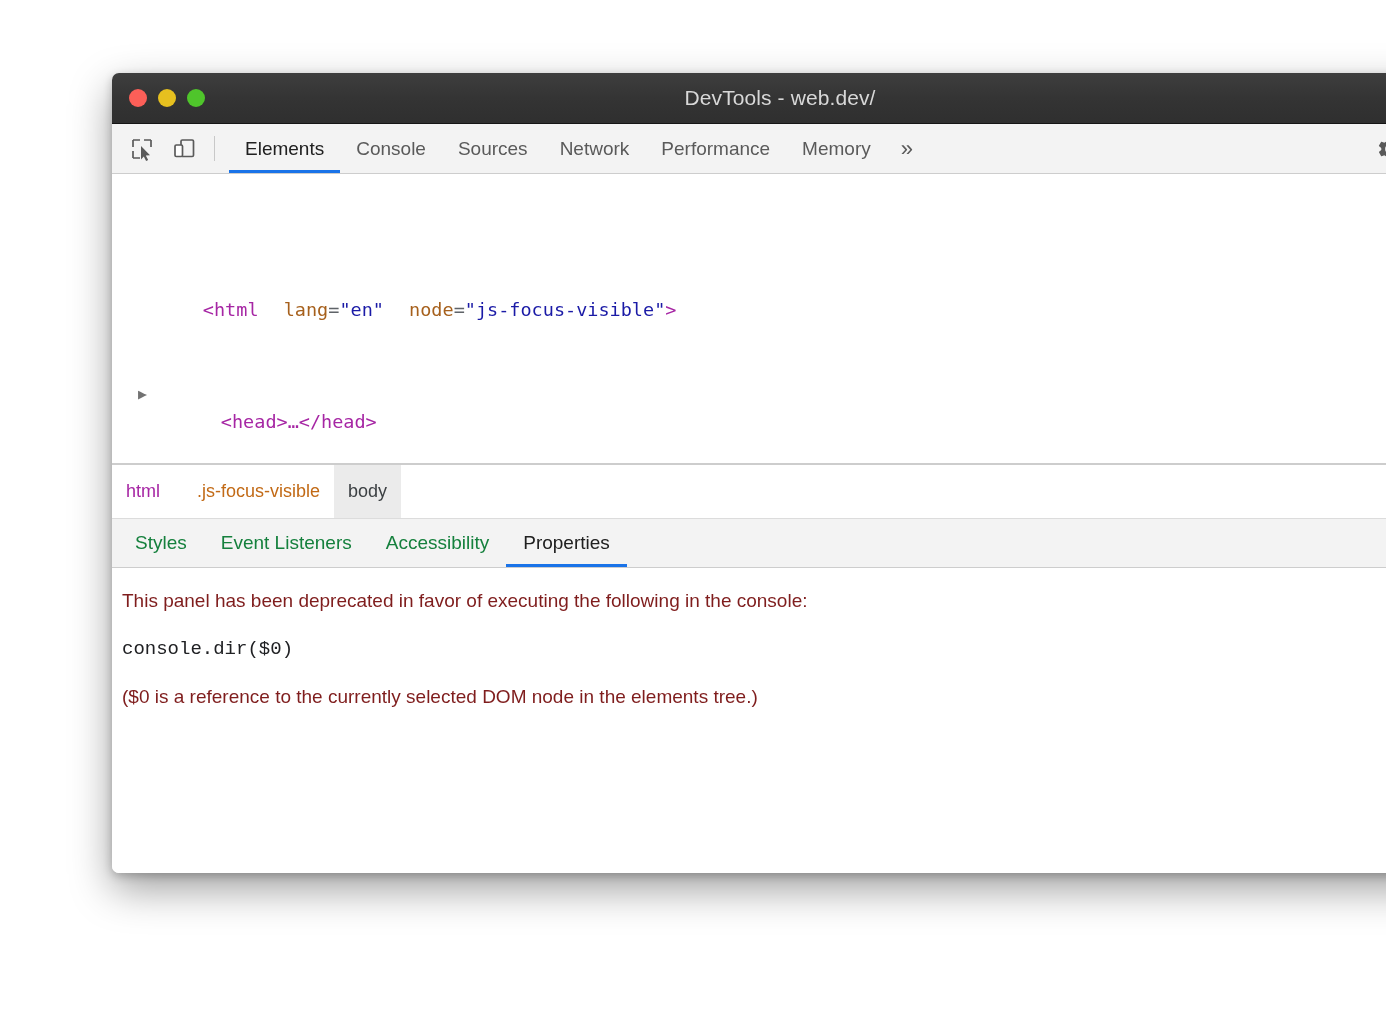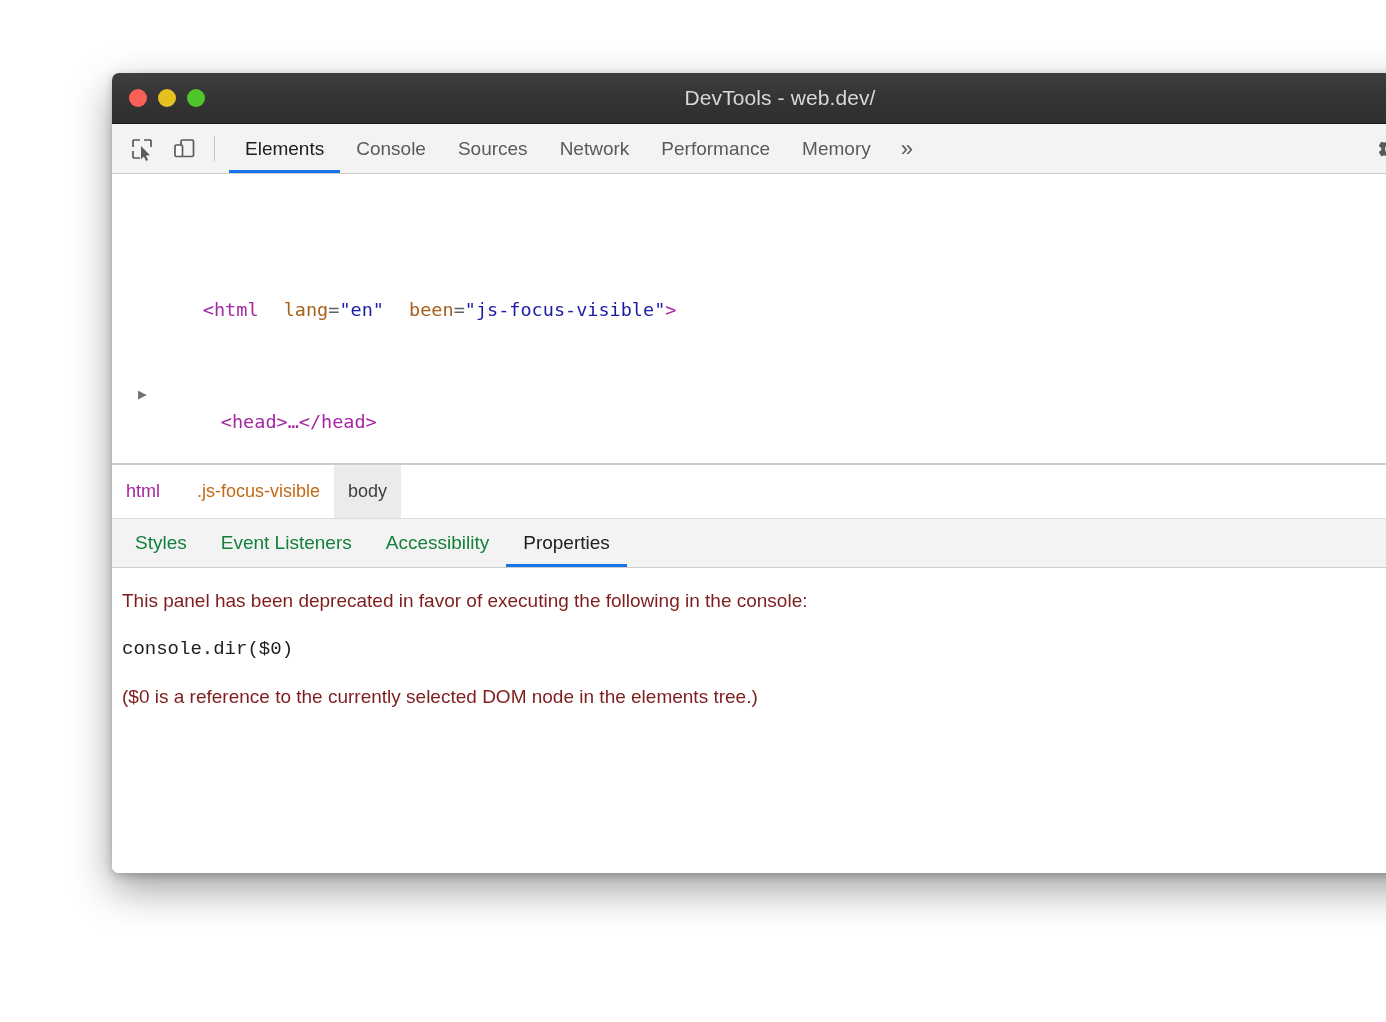--- a/index.html
+++ b/index.html
@@ -322,21 +322,21 @@
     </div>
   </div>
 
   <div class="dom-pane">
 
     <div class="row">
       <span class="t-doctype"></span>
     </div>
 
     <div class="row">
-      <span class="t-tag">&lt;html</span><span> </span><span class="t-attrn">lang</span><span class="t-eq">=</span><span class="t-attrv">"en"</span><span> </span><span class="t-attrn">been</span><span class="t-eq">=</span><span class="t-attrv">"js-focus-visible"</span><span class="t-tag">&gt;</span>
+      <span class="t-tag">&lt;html</span><span> </span><span class="t-attrn">lang</span><span class="t-eq">=</span><span class="t-attrv">"en"</span><span> </span><span class="t-attrn">node</span><span class="t-eq">=</span><span class="t-attrv">"js-focus-visible"</span><span class="t-tag">&gt;</span>
     </div>
 
     <div class="row indent-1">
       <span class="tw tw-head">▶</span>
       <span class="t-tag">&lt;head&gt;…&lt;/head&gt;</span>
     </div>
 
   </div>
 
   <div class="crumb-divider"></div>

